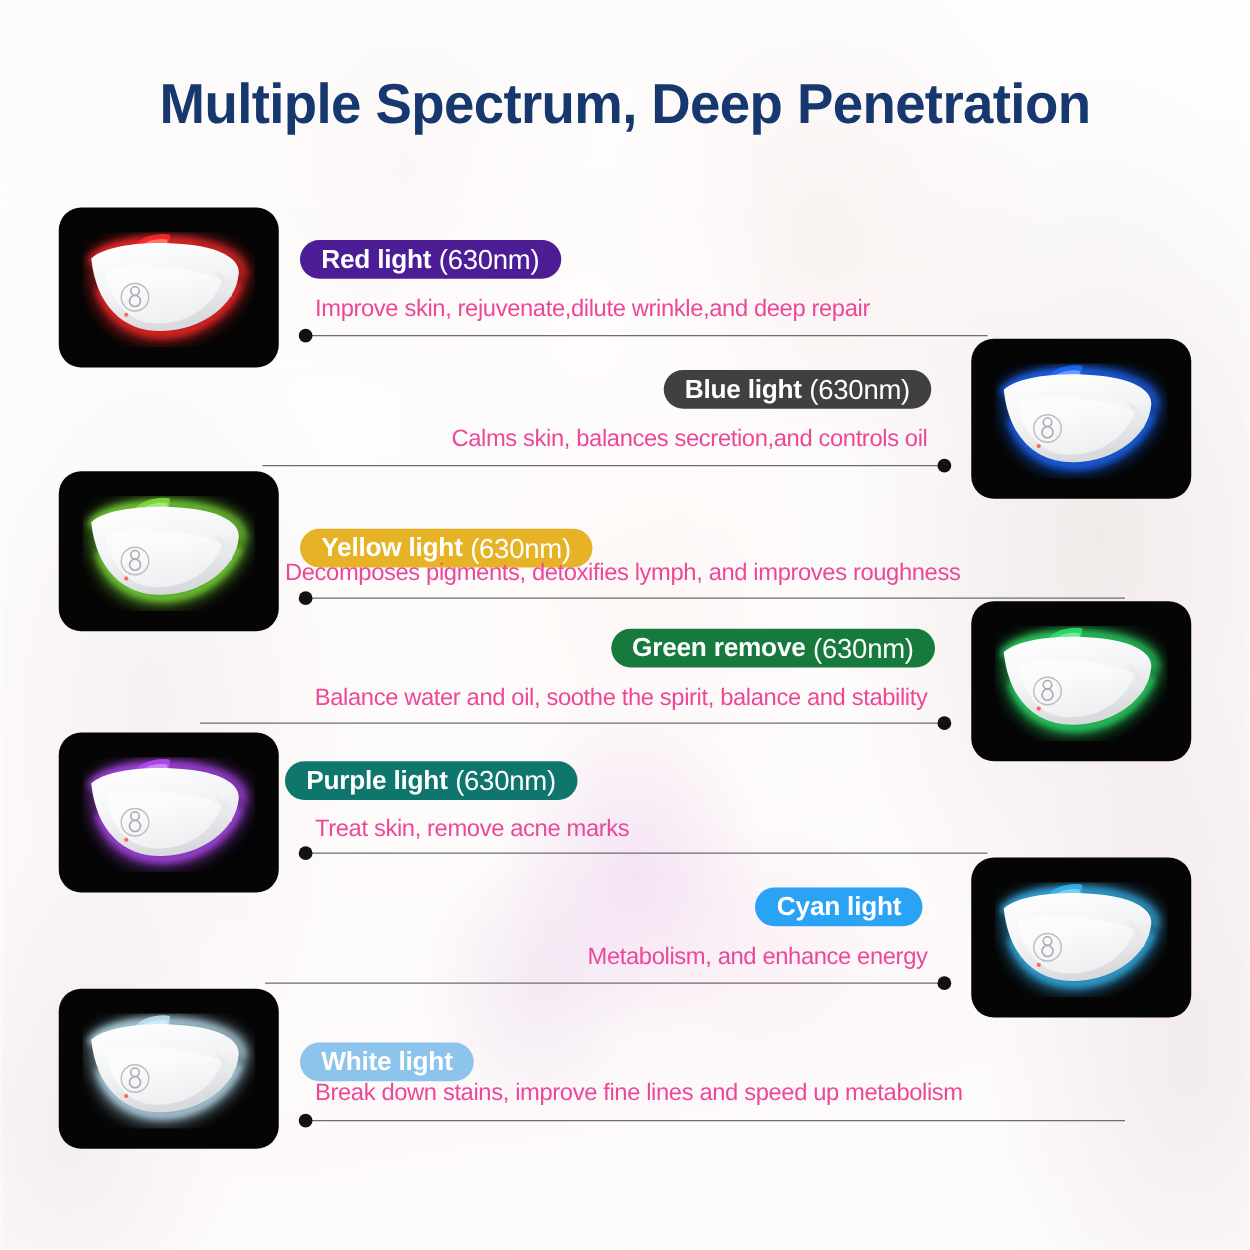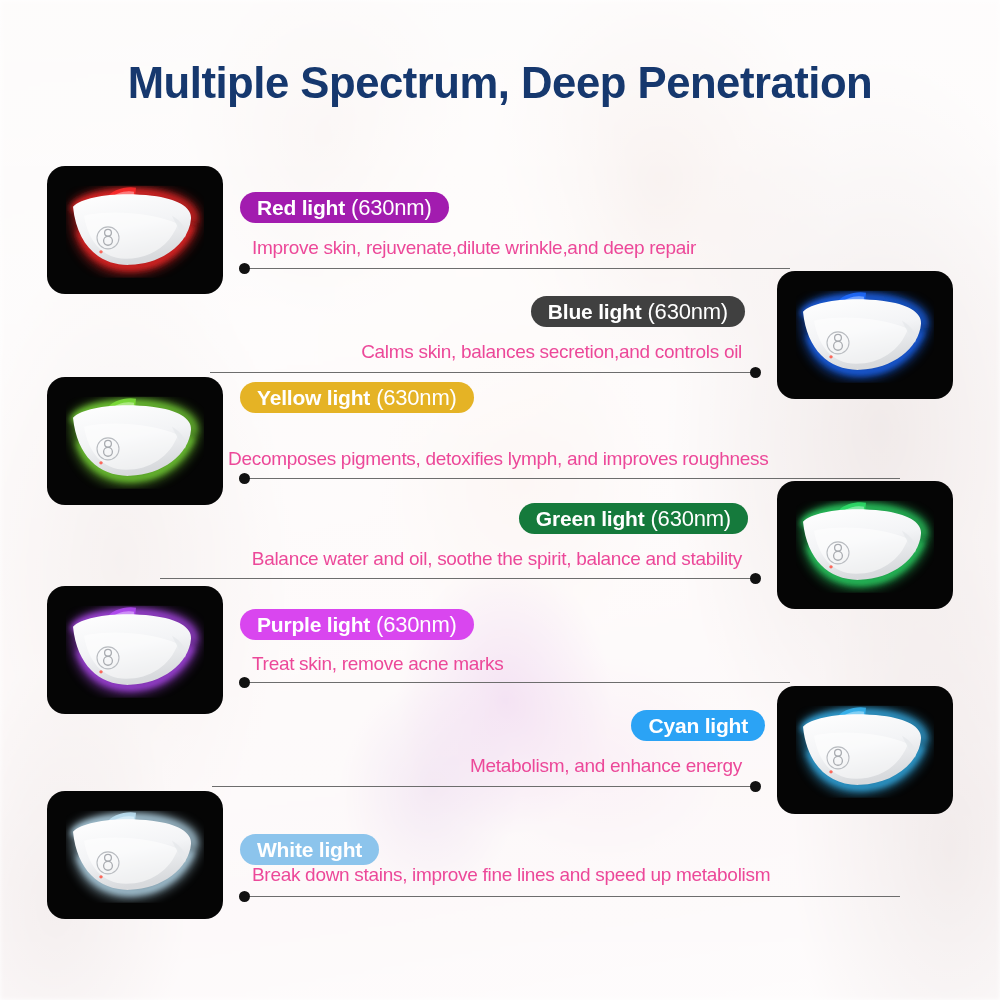--- a/index.html
+++ b/index.html
@@ -176,21 +176,21 @@
     <path d="M106,30 C116,36 122,44 119,52 C114,46 110,38 106,30 Z" fill="#e6e8eb" opacity=".8"></path>
 
     <circle cx="42" cy="52" r="11" fill="none" stroke="#b9bcc1" stroke-width="1.1"></circle>
     <circle cx="42" cy="47" r="3.4" fill="none" stroke="#a9acb1" stroke-width="1.3"></circle>
     <circle cx="42" cy="55" r="4.4" fill="none" stroke="#a9acb1" stroke-width="1.3"></circle>
 
     <circle cx="35" cy="66" r="1.7" fill="#ff5a4a" opacity=".9"></circle>
   </svg>
           </div>
         </div>
-        <div class="pill" style="background: #a21caf; top: 192px; left: 240px;">
+        <div class="pill" style="background: #4c1d95; top: 192px; left: 240px;">
           <span class="pname">Red light</span>
           <span class="pwave">(630nm)</span>
         </div>
         <div class="desc" style="top: 237px; left: 252px;">Improve skin, rejuvenate,dilute wrinkle,and deep repair</div>
         <div class="rule" style="top: 268px; left: 240px; width: 550px;"></div>
         <div class="dot" style="top: 263px; left: 239px;"></div>
       </div>
       <div class="row">
         <div class="thumb" style="left: 777px; top: 271px;">
           <div class="glow"></div>
@@ -284,21 +284,21 @@
     <path d="M106,30 C116,36 122,44 119,52 C114,46 110,38 106,30 Z" fill="#e6e8eb" opacity=".8"></path>
 
     <circle cx="42" cy="52" r="11" fill="none" stroke="#b9bcc1" stroke-width="1.1"></circle>
     <circle cx="42" cy="47" r="3.4" fill="none" stroke="#a9acb1" stroke-width="1.3"></circle>
     <circle cx="42" cy="55" r="4.4" fill="none" stroke="#a9acb1" stroke-width="1.3"></circle>
 
     <circle cx="35" cy="66" r="1.7" fill="#ff5a4a" opacity=".9"></circle>
   </svg>
           </div>
         </div>
-        <div class="pill" style="background: rgb(229, 179, 37); top: 382px; left: 240px;">
+        <div class="pill" style="background: rgb(229, 179, 37); top: 423px; left: 240px;">
           <span class="pname">Yellow light</span>
           <span class="pwave">(630nm)</span>
         </div>
         <div class="desc" style="top: 448px; left: 228px;">Decomposes pigments, detoxifies lymph, and improves roughness</div>
         <div class="rule" style="top: 478px; left: 240px; width: 660px;"></div>
         <div class="dot" style="top: 473px; left: 239px;"></div>
       </div>
       <div class="row">
         <div class="thumb" style="left: 777px; top: 481px;">
           <div class="glow"></div>
@@ -339,21 +339,21 @@
 
     <circle cx="42" cy="52" r="11" fill="none" stroke="#b9bcc1" stroke-width="1.1"></circle>
     <circle cx="42" cy="47" r="3.4" fill="none" stroke="#a9acb1" stroke-width="1.3"></circle>
     <circle cx="42" cy="55" r="4.4" fill="none" stroke="#a9acb1" stroke-width="1.3"></circle>
 
     <circle cx="35" cy="66" r="1.7" fill="#ff5a4a" opacity=".9"></circle>
   </svg>
           </div>
         </div>
         <div class="pill" style="background: rgb(21, 122, 60); top: 503px; right: 252px;">
-          <span class="pname">Green light</span>
+          <span class="pname">Green remove</span>
           <span class="pwave">(630nm)</span>
         </div>
         <div class="desc" style="top: 548px; right: 258px;">Balance water and oil, soothe the spirit, balance and stability</div>
         <div class="rule" style="top: 578px; left: 160px; width: 600px;"></div>
         <div class="dot" style="top: 573px; left: 750px;"></div>
       </div>
       <div class="row">
         <div class="thumb" style="left: 47px; top: 586px;">
           <div class="glow"></div>
           <div class="mask-wrap">
@@ -392,21 +392,21 @@
     <path d="M106,30 C116,36 122,44 119,52 C114,46 110,38 106,30 Z" fill="#e6e8eb" opacity=".8"></path>
 
     <circle cx="42" cy="52" r="11" fill="none" stroke="#b9bcc1" stroke-width="1.1"></circle>
     <circle cx="42" cy="47" r="3.4" fill="none" stroke="#a9acb1" stroke-width="1.3"></circle>
     <circle cx="42" cy="55" r="4.4" fill="none" stroke="#a9acb1" stroke-width="1.3"></circle>
 
     <circle cx="35" cy="66" r="1.7" fill="#ff5a4a" opacity=".9"></circle>
   </svg>
           </div>
         </div>
-        <div class="pill" style="background: #d946ef; top: 609px; left: 240px;">
+        <div class="pill" style="background: #0f766e; top: 609px; left: 228px;">
           <span class="pname">Purple light</span>
           <span class="pwave">(630nm)</span>
         </div>
         <div class="desc" style="top: 653px; left: 252px;">Treat skin, remove acne marks</div>
         <div class="rule" style="top: 682px; left: 240px; width: 550px;"></div>
         <div class="dot" style="top: 677px; left: 239px;"></div>
       </div>
       <div class="row">
         <div class="thumb" style="left: 777px; top: 686px;">
           <div class="glow"></div>
@@ -446,21 +446,21 @@
     <path d="M106,30 C116,36 122,44 119,52 C114,46 110,38 106,30 Z" fill="#e6e8eb" opacity=".8"></path>
 
     <circle cx="42" cy="52" r="11" fill="none" stroke="#b9bcc1" stroke-width="1.1"></circle>
     <circle cx="42" cy="47" r="3.4" fill="none" stroke="#a9acb1" stroke-width="1.3"></circle>
     <circle cx="42" cy="55" r="4.4" fill="none" stroke="#a9acb1" stroke-width="1.3"></circle>
 
     <circle cx="35" cy="66" r="1.7" fill="#ff5a4a" opacity=".9"></circle>
   </svg>
           </div>
         </div>
-        <div class="pill" style="background: rgb(43, 163, 245); top: 710px; right: 235px;">
+        <div class="pill" style="background: rgb(43, 163, 245); top: 710px; right: 262px;">
           <span class="pname">Cyan light</span>
         </div>
         <div class="desc" style="top: 755px; right: 258px; margin-left: 20px;">Metabolism, and enhance energy</div>
         <div class="rule" style="top: 786px; left: 212px; width: 548px;"></div>
         <div class="dot" style="top: 781px; left: 750px;"></div>
       </div>
       <div class="row">
         <div class="thumb" style="left: 47px; top: 791px;">
           <div class="glow"></div>
           <div class="mask-wrap">

